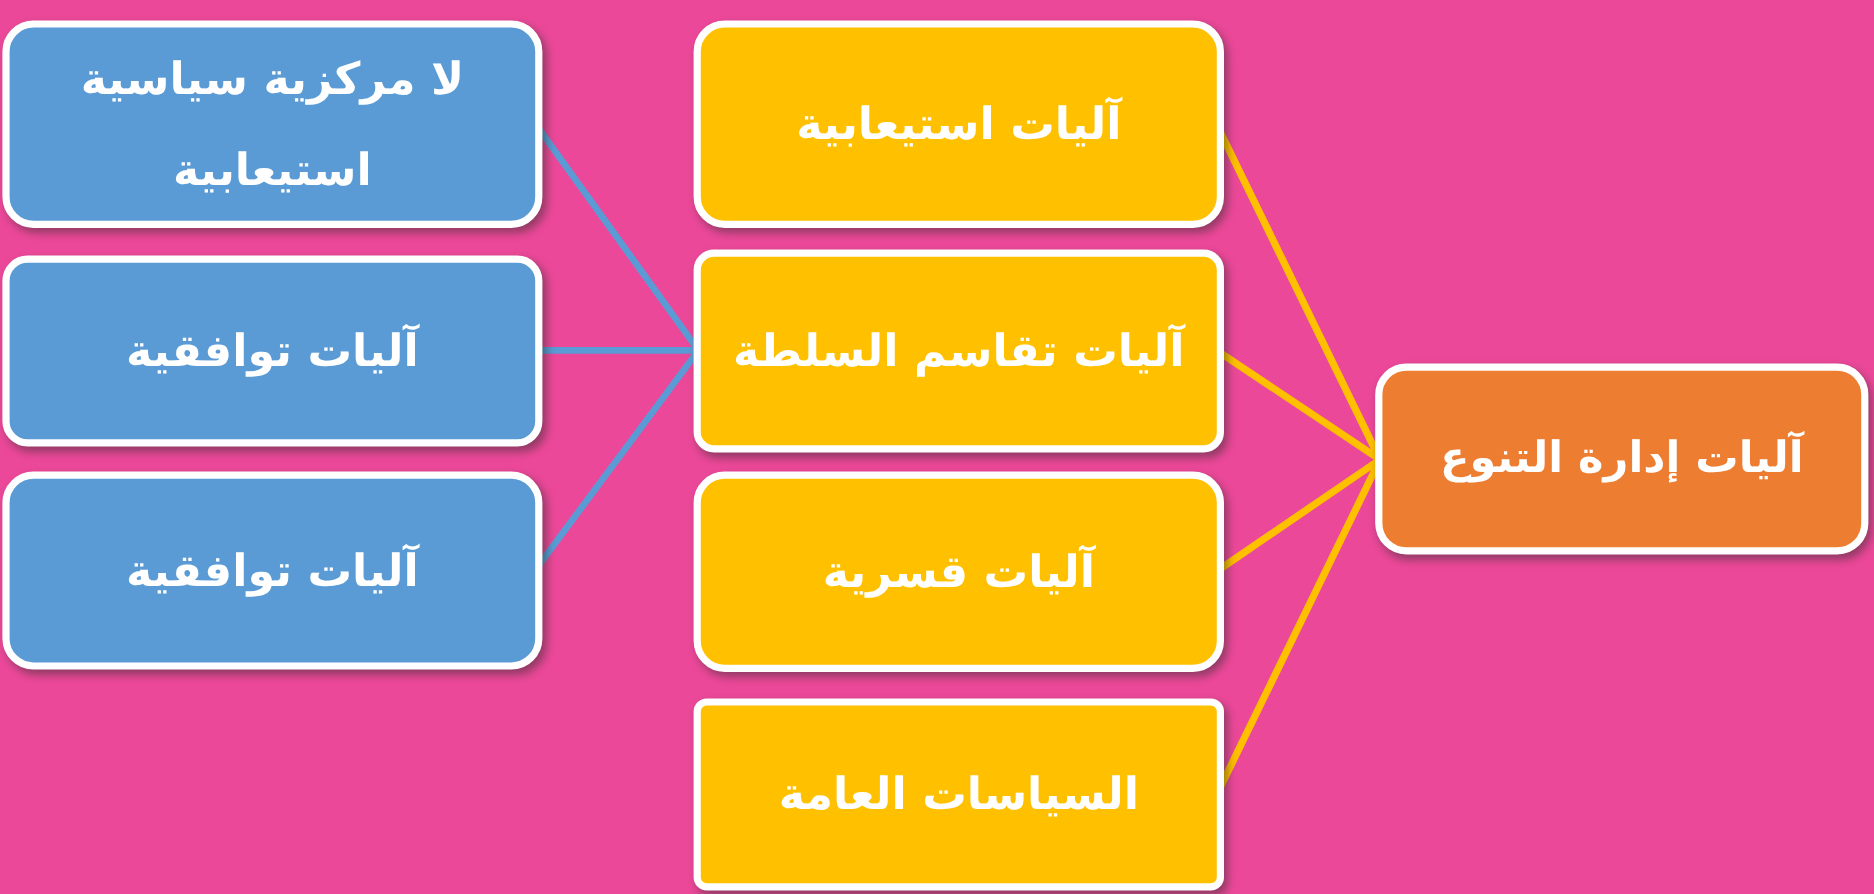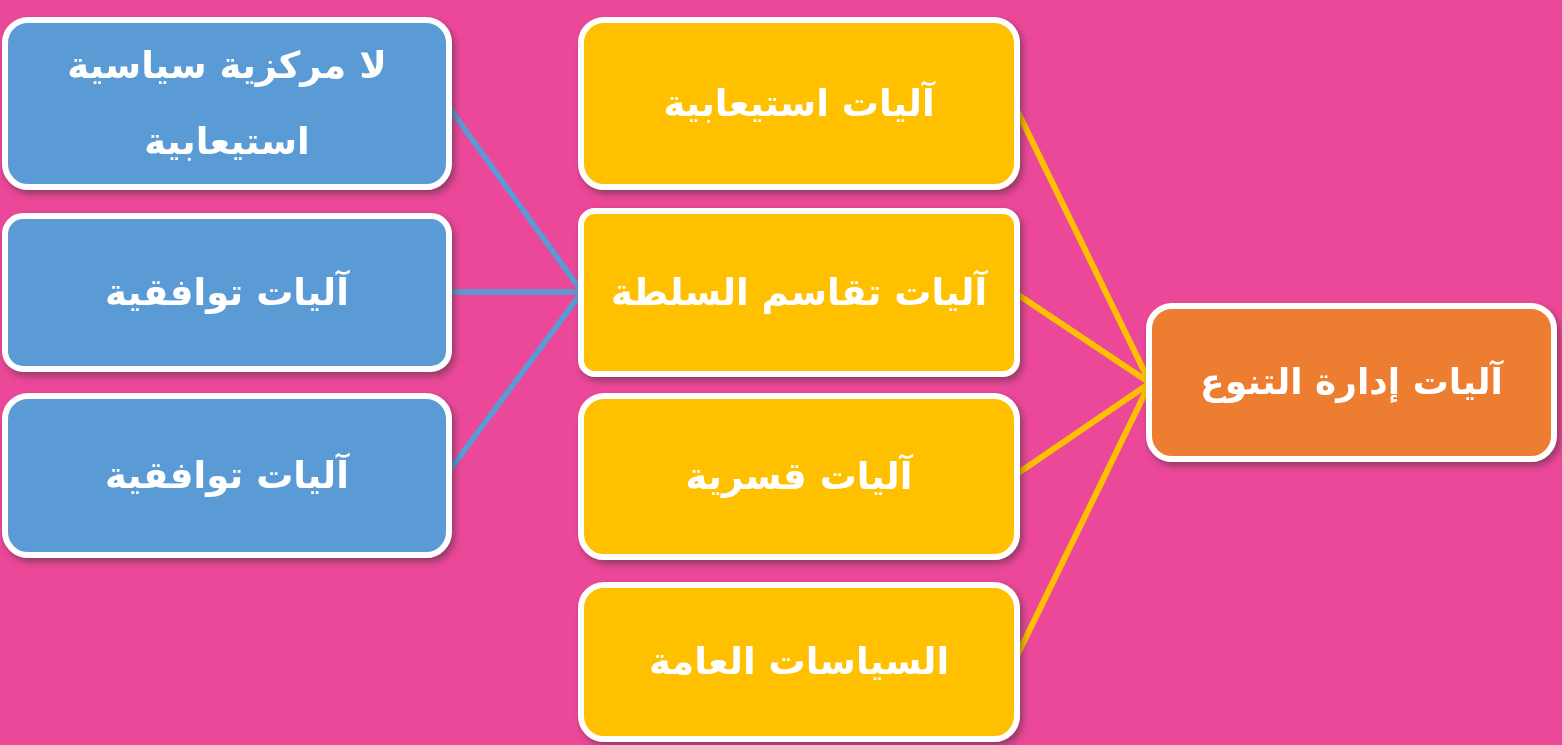--- a/index.html
+++ b/index.html
@@ -42,21 +42,21 @@
   .orange { background: #ED7D31; }
 
   
   .b0 { left: 2px;   top: 17px;  width: 450px; height: 173px; }
   .b1 { left: 2px;   top: 213px; width: 450px; height: 159px; border-radius: 21px; }
   .b2 { left: 2px;   top: 393px; width: 450px; height: 165px; }
   
   .g0 { left: 578px; top: 17px;  width: 442px; height: 173px; }
   .g1 { left: 578px; top: 208px; width: 442px; height: 169px; border-radius: 17px; }
   .g2 { left: 578px; top: 393px; width: 442px; height: 167px; }
-  .g3 { left: 578px; top: 582px; width: 442px; height: 160px; }
+  .g3 { left: 578px; top: 582px; width: 442px; height: 160px; border-radius: 11px; }
   
   .o0 { left: 1146px; top: 303px; width: 411px; height: 159px; font-size: 36px; }
 </style>
 </head>
 <body>
 
 <div class="canvas">
 
   <svg class="connectors" viewBox="0 0 1562 745" xmlns="http://www.w3.org/2000/svg">
 

